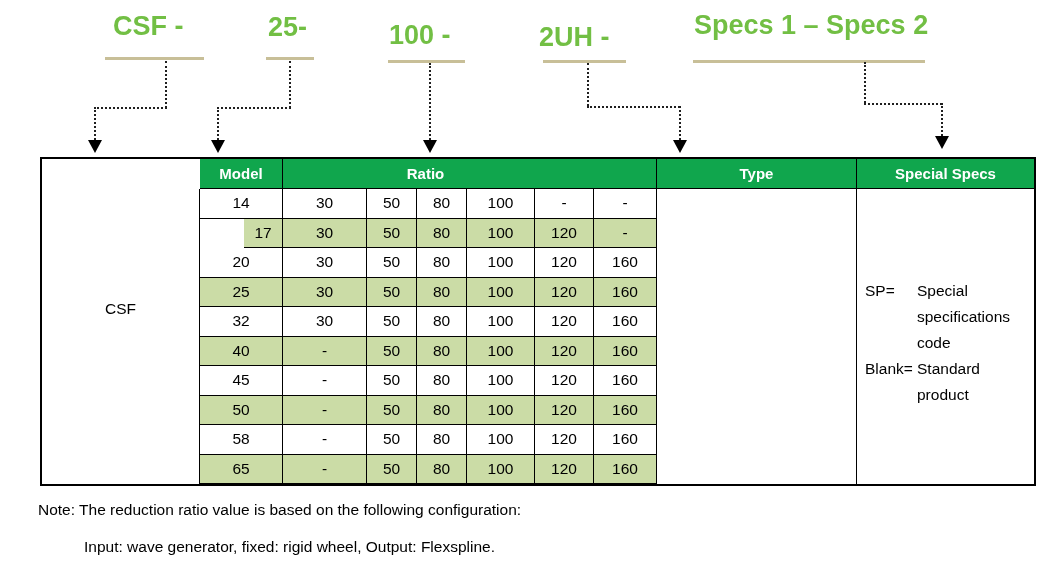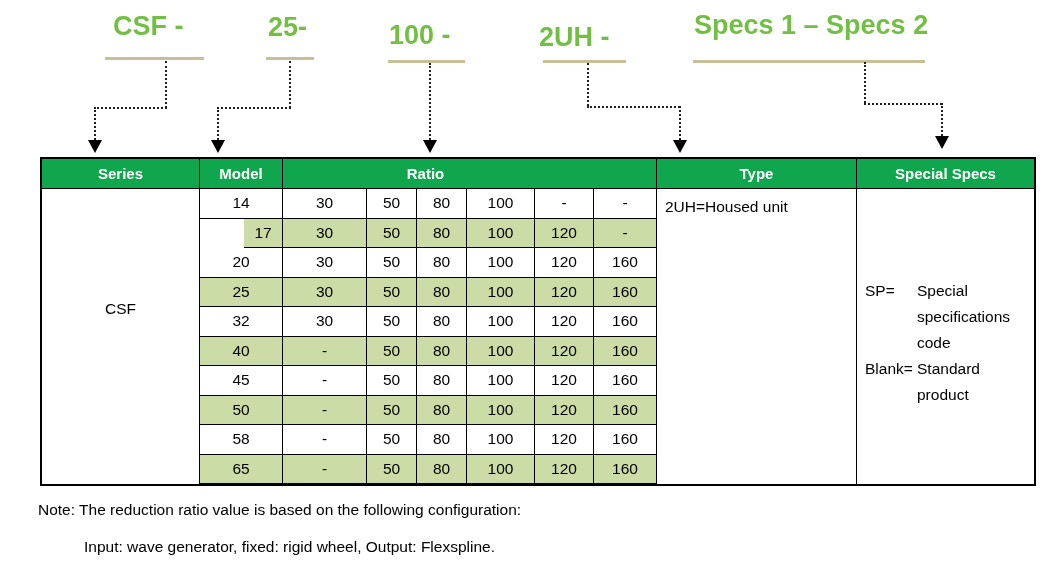--- a/index.html
+++ b/index.html
@@ -107,35 +107,33 @@
   <div class="seg-h" style="left:587px; top:106px; width:93px;"></div>
   <div class="seg-v" style="left:679px; top:106px; height:34px;"></div>
   <div class="arrowhead" style="left:673px; top:140px;"></div>
 
   <div class="seg-v" style="left:864px; top:62px; height:41px;"></div>
   <div class="seg-h" style="left:864px; top:103px; width:78px;"></div>
   <div class="seg-v" style="left:941px; top:103px; height:33px;"></div>
   <div class="arrowhead" style="left:935px; top:136px;"></div>
 
   <div class="hd-table">
-    <div class="cell head h-series">Series</div>
     <div class="cell head h-model">Model</div>
     <div class="cell head h-ratio">
         <span>Ratio</span>
       </div>
     <div class="cell head h-type">Type</div>
     <div class="cell head h-special">Special Specs</div>
 
     <div class="cell series-cell">
       <span>CSF</span>
     </div>
 
     <div class="cell type-cell">
       <div class="tline">2A=Component set</div>
-      <div class="tline">2UH=Housed unit</div>
     </div>
 
     <div class="cell special-cell">
       <div class="sline">
         <span class="slabel">SP=</span>
           <span>Special</span>
       </div>
       <div class="sline">
         <span class="slabel"></span>
           <span>specifications</span>

